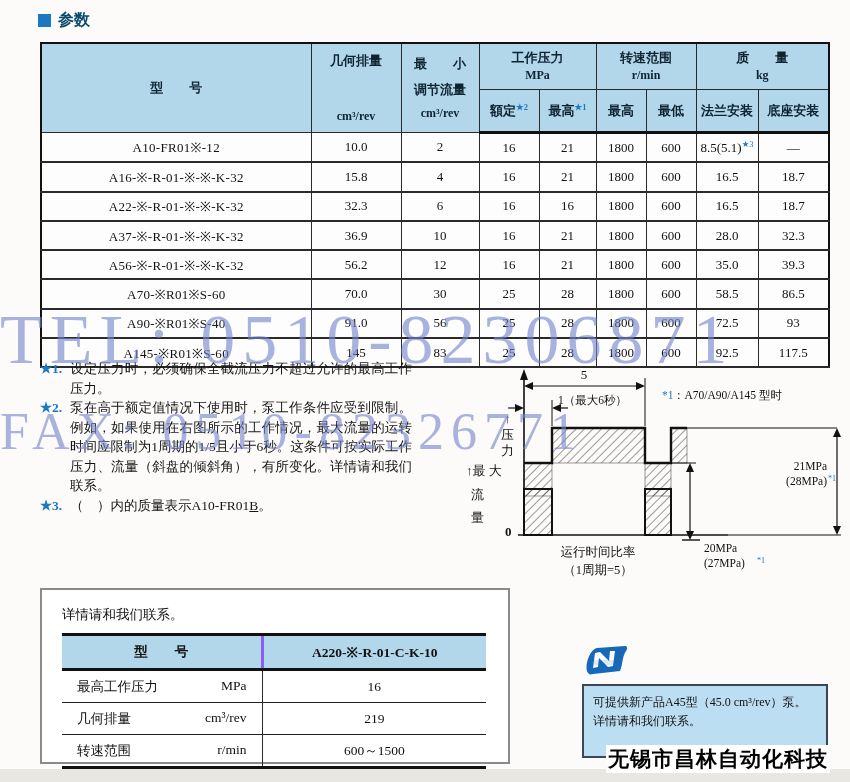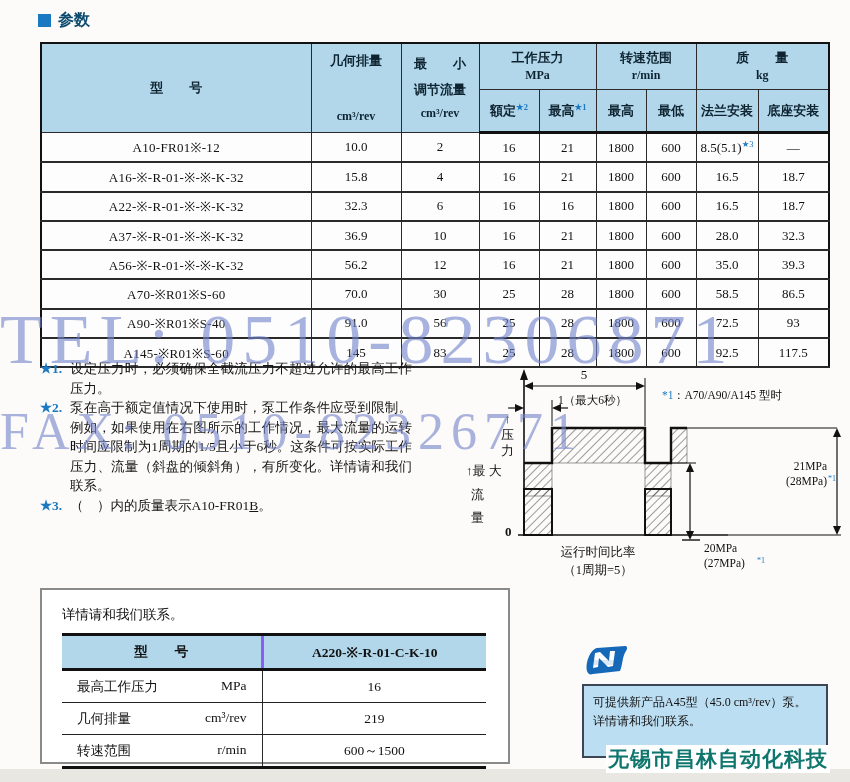--- a/index.html
+++ b/index.html
@@ -35,21 +35,21 @@
   .u{text-decoration:underline;}
   
   .diagram{position:absolute;left:470px;top:356px;width:372px;height:226px;}
   .dg-label{position:absolute;font-size:13px;color:#111;white-space:pre;text-align:center;}
   
   .wm{position:absolute;left:0;width:850px;white-space:nowrap;color:rgba(116,133,203,0.62);
       font-family:"Liberation Serif",serif;pointer-events:none;z-index:30;margin-top:24px;}
   .wm1{top:276px;font-size:70px;letter-spacing:7px;}
   .wm2{top:378px;font-size:52px;letter-spacing:7px;}
   .company{position:absolute;left:606px;top:745px;z-index:31;background:#fff;padding:0 2px;
-      font-family:"Liberation Sans","DejaVu Sans",sans-serif;font-weight:bold;font-size:21px;color:#0f766e;letter-spacing:1px;}
+      font-family:"Liberation Sans","DejaVu Sans",sans-serif;font-weight:bold;font-size:21px;color:#000000;letter-spacing:1px;}
   
   .bbox{position:absolute;left:40px;top:588px;width:470px;height:176px;border:2px solid #8a8a8a;background:#fff;
         box-sizing:border-box;padding:13px 20px;}
   .bbox .t1{font-weight:bold;font-size:14.5px;font-family:"Liberation Sans",sans-serif;}
   .bbox .t2{font-size:13.5px;margin-top:3px;}
   table.bt{width:424px;border-collapse:collapse;table-layout:fixed;margin-top:9px;font-size:13.5px;}
   .bt th{background:#b2d7eb;border-top:3px solid #111;border-bottom:3px solid #111;height:30px;font-weight:600;}
   .bt th + th{border-left:3px solid #8b5cf6;}
   .bt td{border-bottom:1.5px solid #222;height:29px;text-align:center;}
   .bt tr:last-child td{border-bottom:3px solid #111;}

